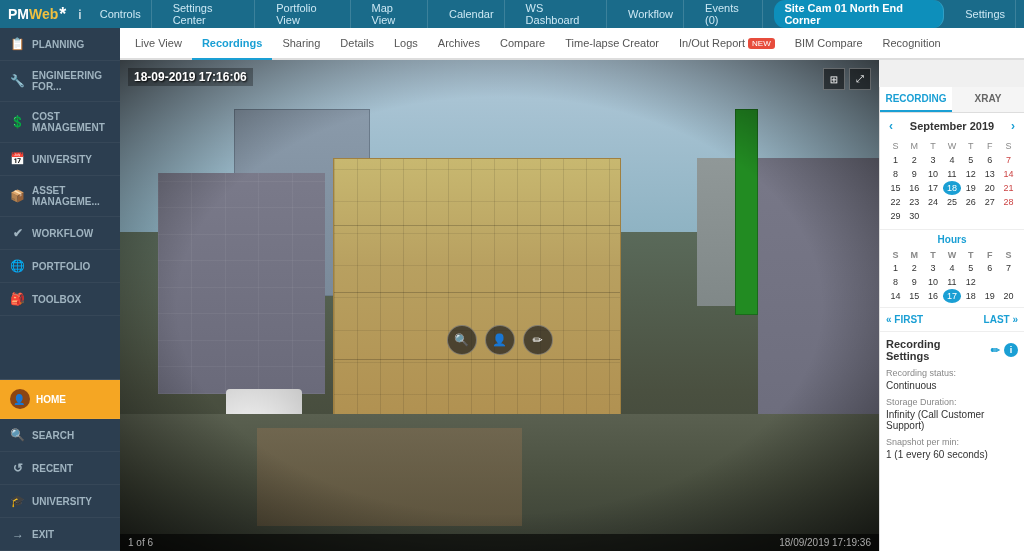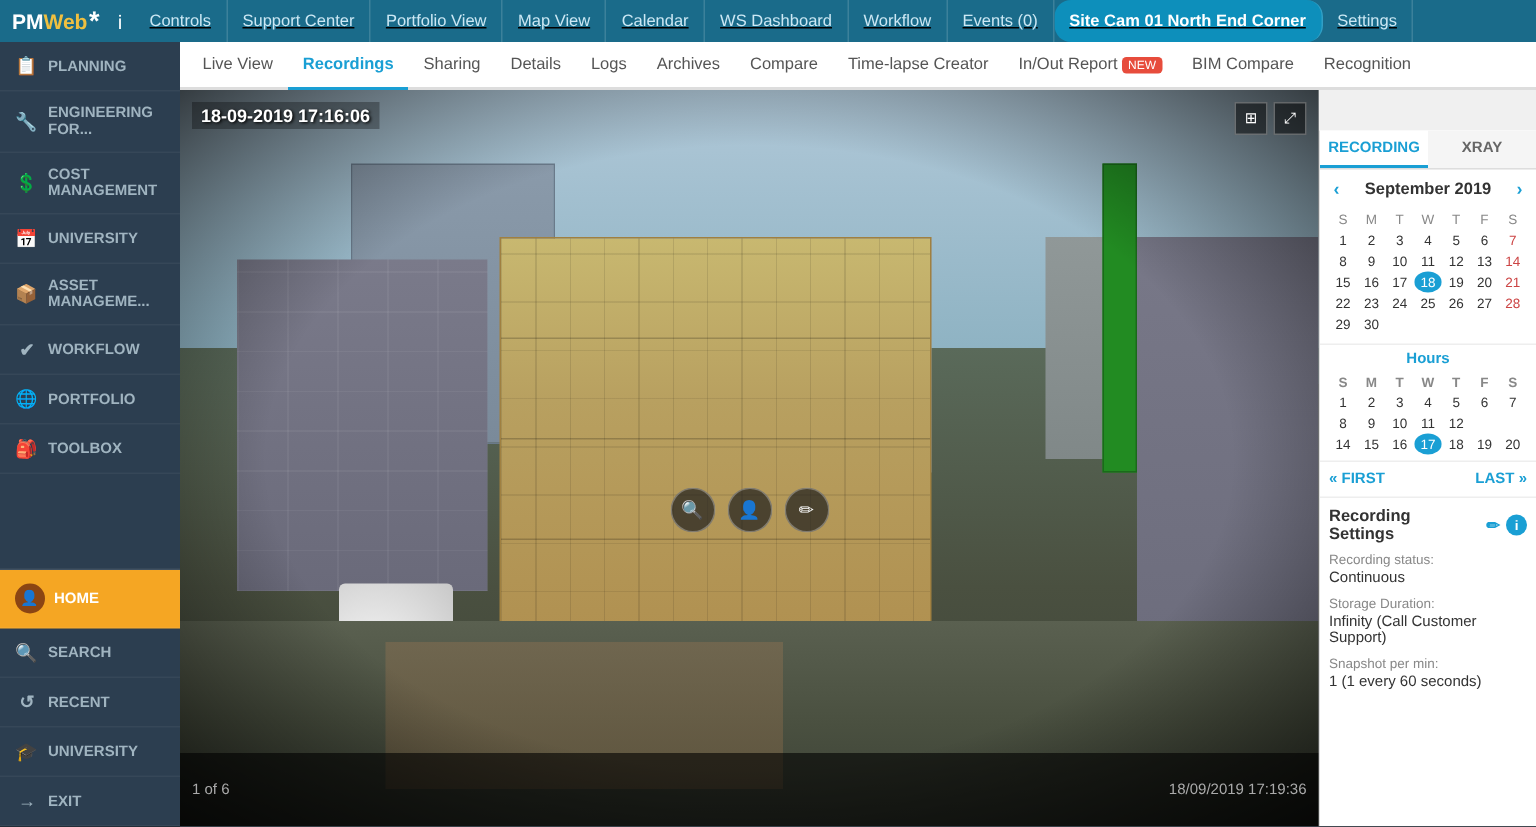--- a/index.html
+++ b/index.html
@@ -20,23 +20,22 @@
       font-size: 13px;
       margin-right: 12px;
       display: flex;
       align-items: center;
     }
     .top-nav-logo span.pm { color: white; font-size: 14px; font-weight: bold; }
     .top-nav-logo span.web { color: #f0c040; font-size: 14px; font-weight: bold; }
     .top-nav-items {
       display: flex;
       align-items: flex-end;
-      gap: 0;
+      gap: 11px;
       flex: 1;
-      text-decoration: underline;
     }
     .top-nav-item {
       color: #cce8f4;
       font-size: 11px;
       padding: 0 10px;
       height: 28px;
       display: flex;
       align-items: center;
       cursor: pointer;
       border-right: 1px solid rgba(255,255,255,0.15);
@@ -267,21 +266,21 @@
       cursor: pointer;
     }
     .camera-bottom-bar {
       position: absolute;
       bottom: 0;
       left: 0;
       right: 0;
       background: rgba(0,0,0,0.6);
       color: #aaa;
       font-size: 10px;
-      padding: 19px 8px;
+      padding: 3px 8px;
       display: flex;
       justify-content: space-between;
     }
 
     
     .right-panel {
       width: 145px;
       background: white;
       border-left: 1px solid #ddd;
       display: flex;
@@ -456,21 +455,21 @@
 
 <div class="top-nav">
   <div class="top-nav-logo">
     <span class="pm">PM</span>
       <span class="web">Web</span>
     <span style="color:white;font-size:18px;margin-left:1px;">*</span>
   </div>
   <span class="top-nav-info-icon">ℹ</span>
   <div class="top-nav-items">
     <div class="top-nav-item">Controls</div>
-    <div class="top-nav-item">Support Center</div>
+    <div class="top-nav-item">Settings Center</div>
     <div class="top-nav-item">Portfolio View</div>
     <div class="top-nav-item">Map View</div>
     <div class="top-nav-item">Calendar</div>
     <div class="top-nav-item">WS Dashboard</div>
     <div class="top-nav-item">Workflow</div>
     <div class="top-nav-item">Events (0)</div>
     <div class="top-nav-item active">Site Cam 01 North End Corner</div>
     <div class="top-nav-item">Settings</div>
   </div>
 </div>

